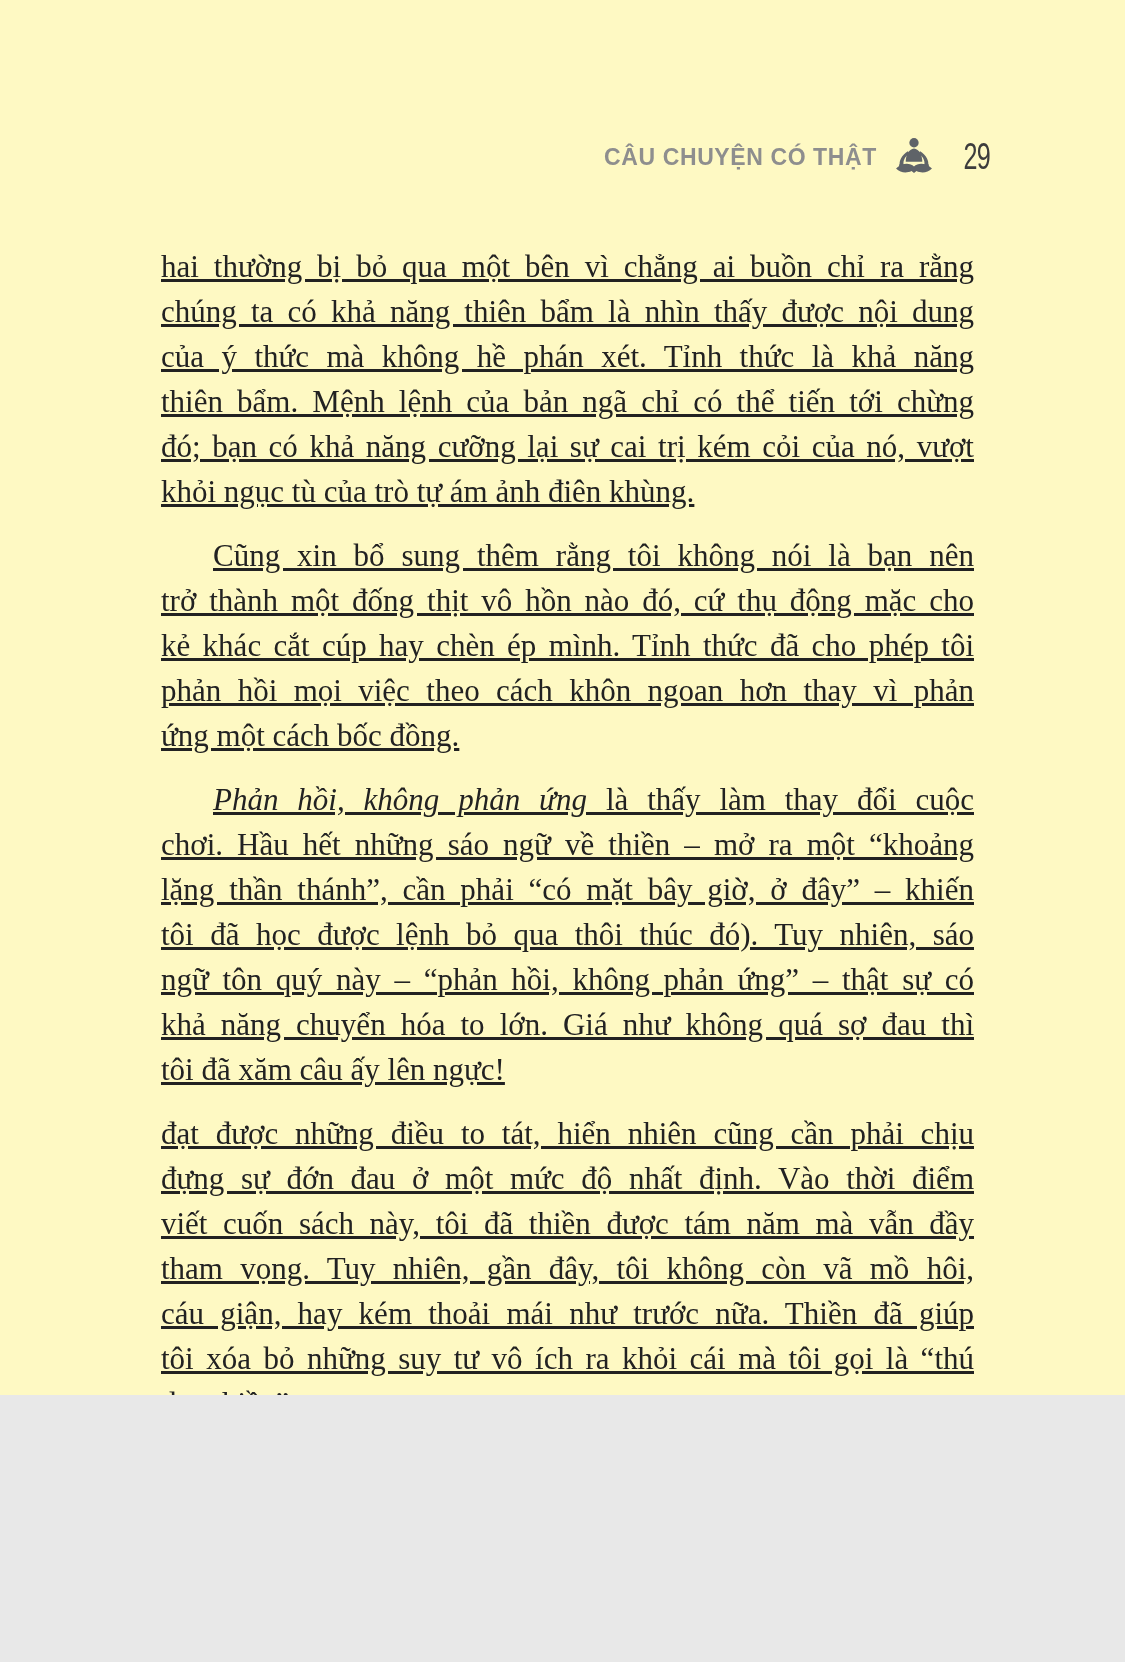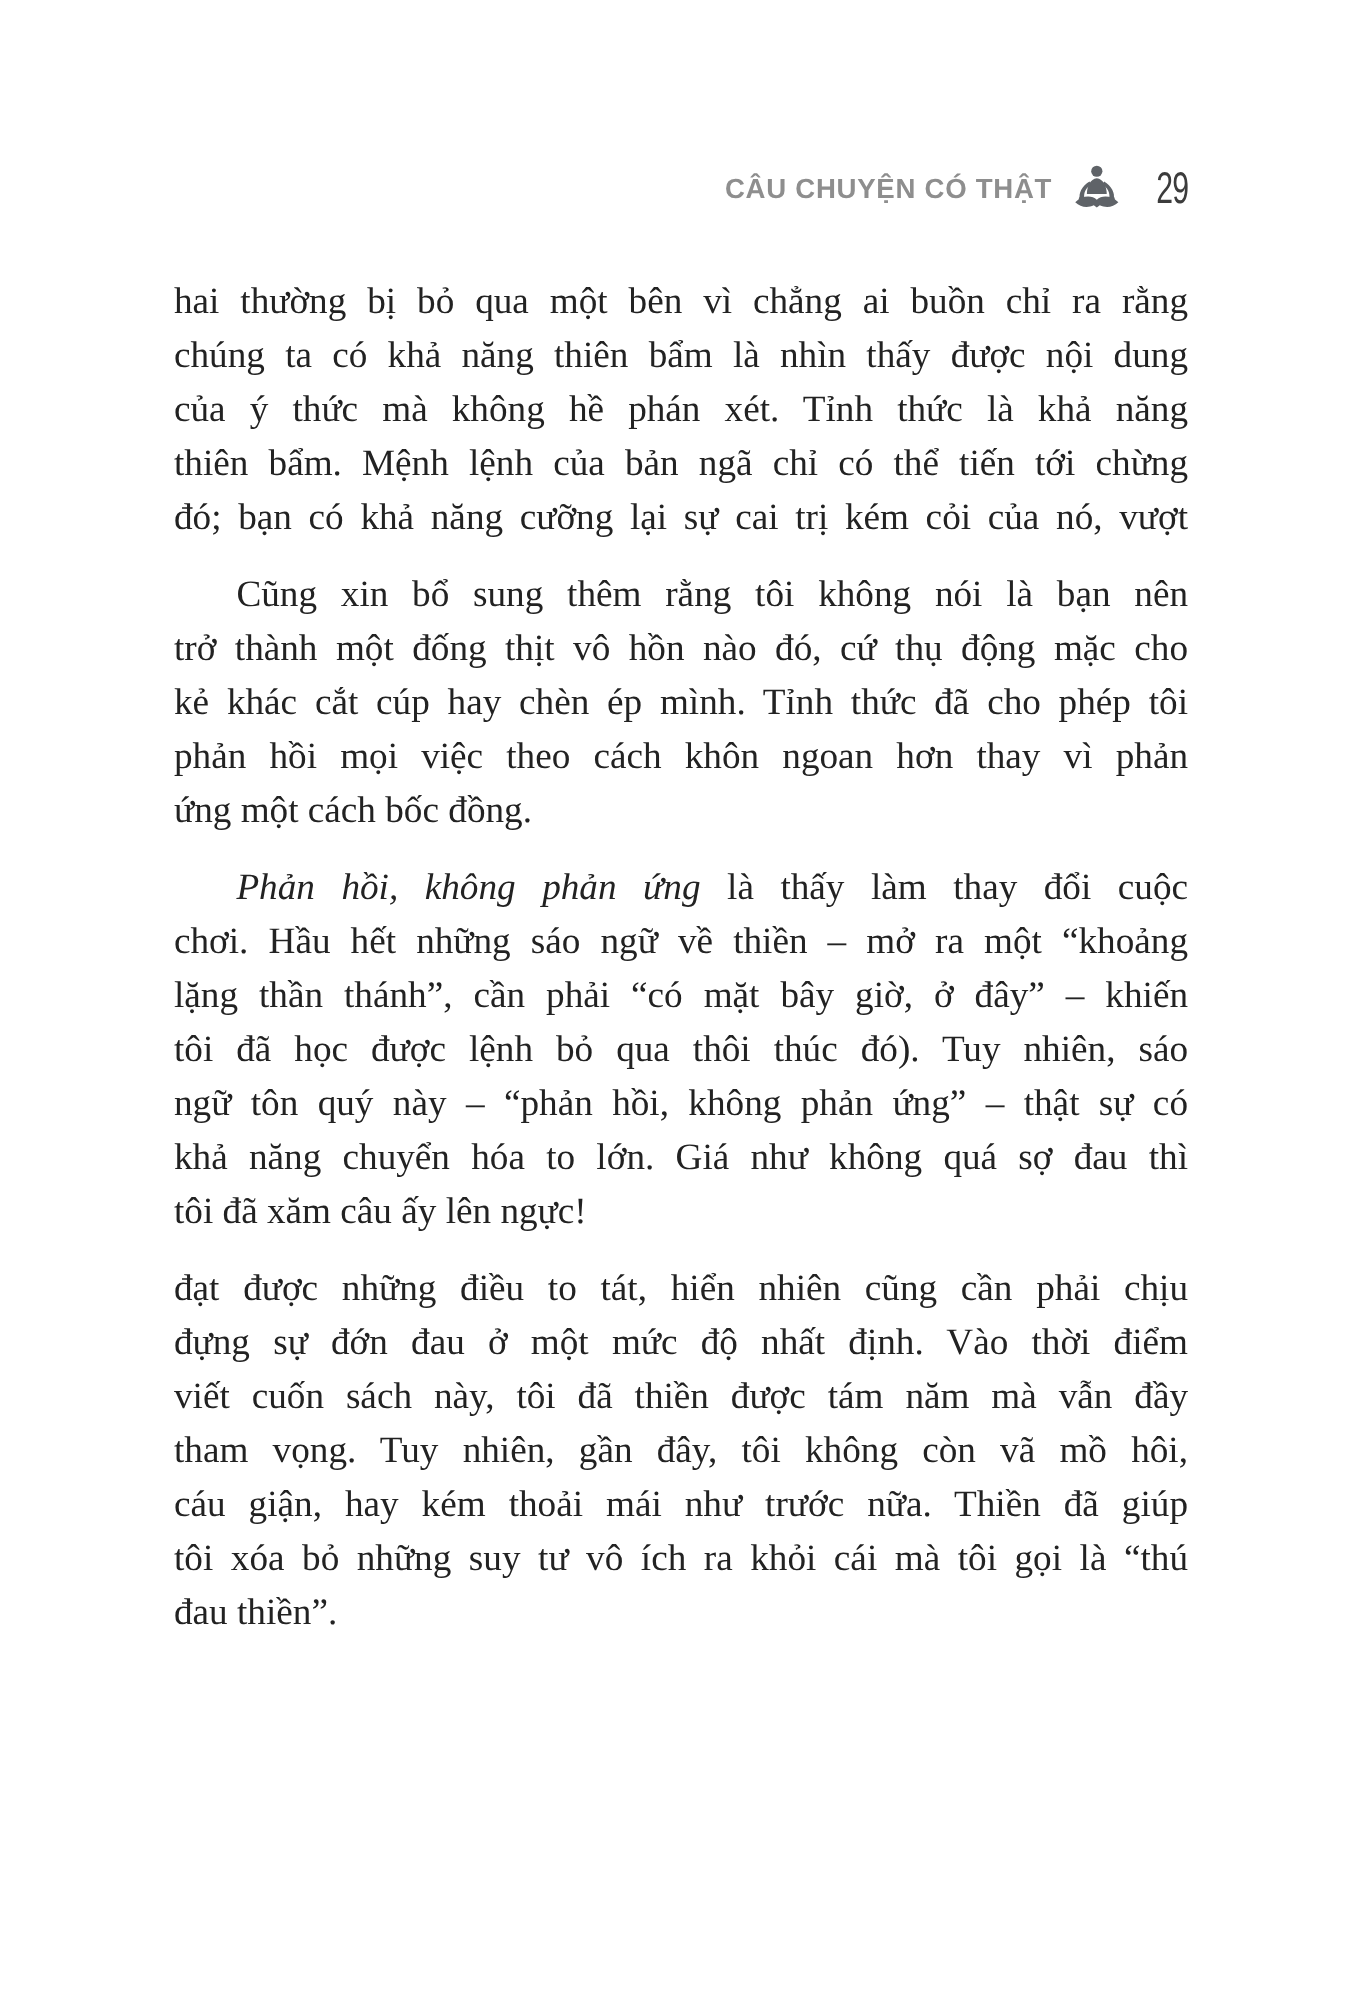--- a/index.html
+++ b/index.html
@@ -3,22 +3,22 @@
 <meta charset="utf-8">
 <style>
   html, body {
     margin: 0;
     padding: 0;
     background: #e8e8e8;
   }
   .page {
     position: relative;
     width: 1125px;
-    height: 1662px;
-    background: #ffffff;
+    height: 1395px;
+    background: #fef9c3;
     overflow: hidden;
     font-family: "Liberation Serif", "DejaVu Serif", serif;
   }
   
   .header {
     position: absolute;
     top: 134px;
     right: 135px;
     height: 44px;
     display: flex;
@@ -52,21 +52,21 @@
   }
   
   .content {
     position: absolute;
     left: 145px;
     top: 228px;
     width: 845px;
     font-size: 31px;
     color: #222222;
   }
-  .para { margin: 0; }
+  .para { margin: 16px; text-decoration: underline; }
   .para + .para { margin-top: 19px; }
   .line {
     line-height: 45px;
     height: 45px;
     overflow: hidden;
     text-align: justify;
     text-align-last: justify;
     white-space: normal;
   }
   .line.last { text-align-last: left; }
@@ -94,20 +94,21 @@
     <span class="page-number">29</span>
   </div>
 
   <div class="content">
       <div class="para">
         <div class="line first"><span>hai thường bị bỏ qua một bên vì chẳng ai buồn chỉ ra rằng</span></div>
         <div class="line"><span>chúng ta có khả năng thiên bẩm là nhìn thấy được nội dung</span></div>
         <div class="line"><span>của ý thức mà không hề phán xét. Tỉnh thức là khả năng</span></div>
         <div class="line"><span>thiên bẩm. Mệnh lệnh của bản ngã chỉ có thể tiến tới chừng</span></div>
         <div class="line"><span>đó; bạn có khả năng cưỡng lại sự cai trị kém cỏi của nó, vượt</span></div>
+        <div class="line last"><span>khỏi ngục tù của trò tự ám ảnh điên khùng.</span></div>
       </div>
       <div class="para indent">
         <div class="line first"><span>Cũng xin bổ sung thêm rằng tôi không nói là bạn nên</span></div>
         <div class="line"><span>trở thành một đống thịt vô hồn nào đó, cứ thụ động mặc cho</span></div>
         <div class="line"><span>kẻ khác cắt cúp hay chèn ép mình. Tỉnh thức đã cho phép tôi</span></div>
         <div class="line"><span>phản hồi mọi việc theo cách khôn ngoan hơn thay vì phản</span></div>
         <div class="line last"><span>ứng một cách bốc đồng.</span></div>
       </div>
       <div class="para indent">
         <div class="line first"><span class="it">Phản hồi, không phản ứng</span><span> là thấy làm thay đổi cuộc</span></div>

